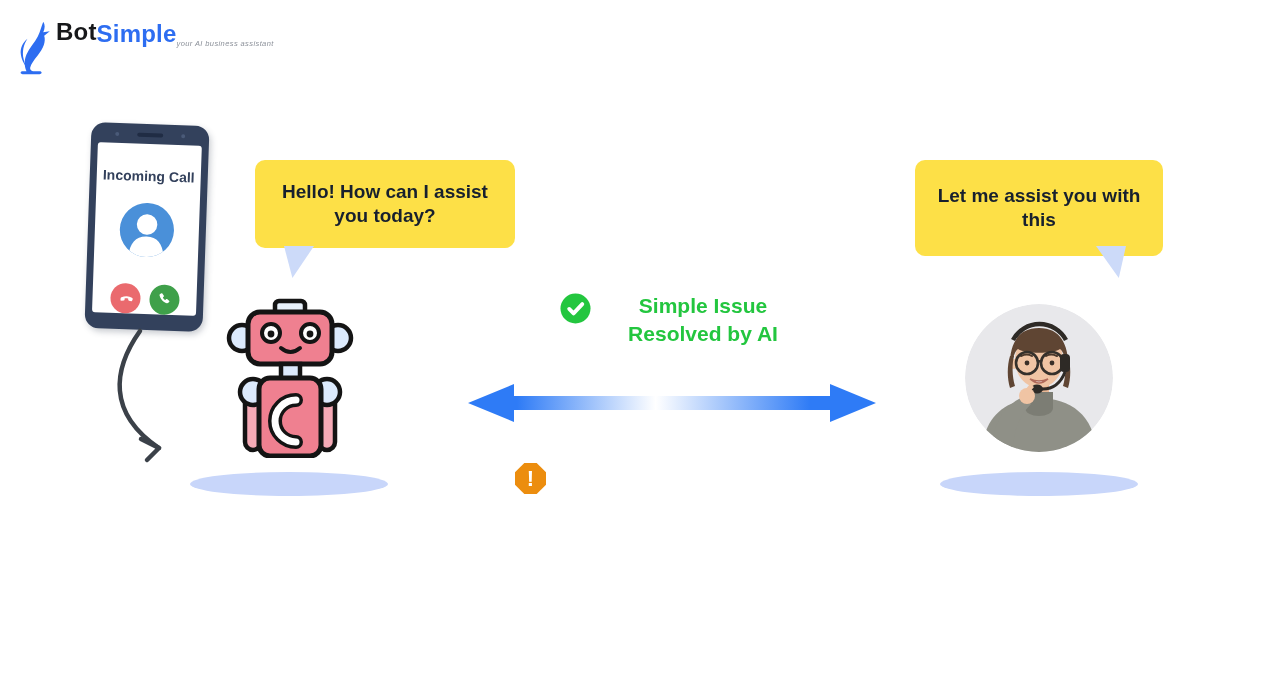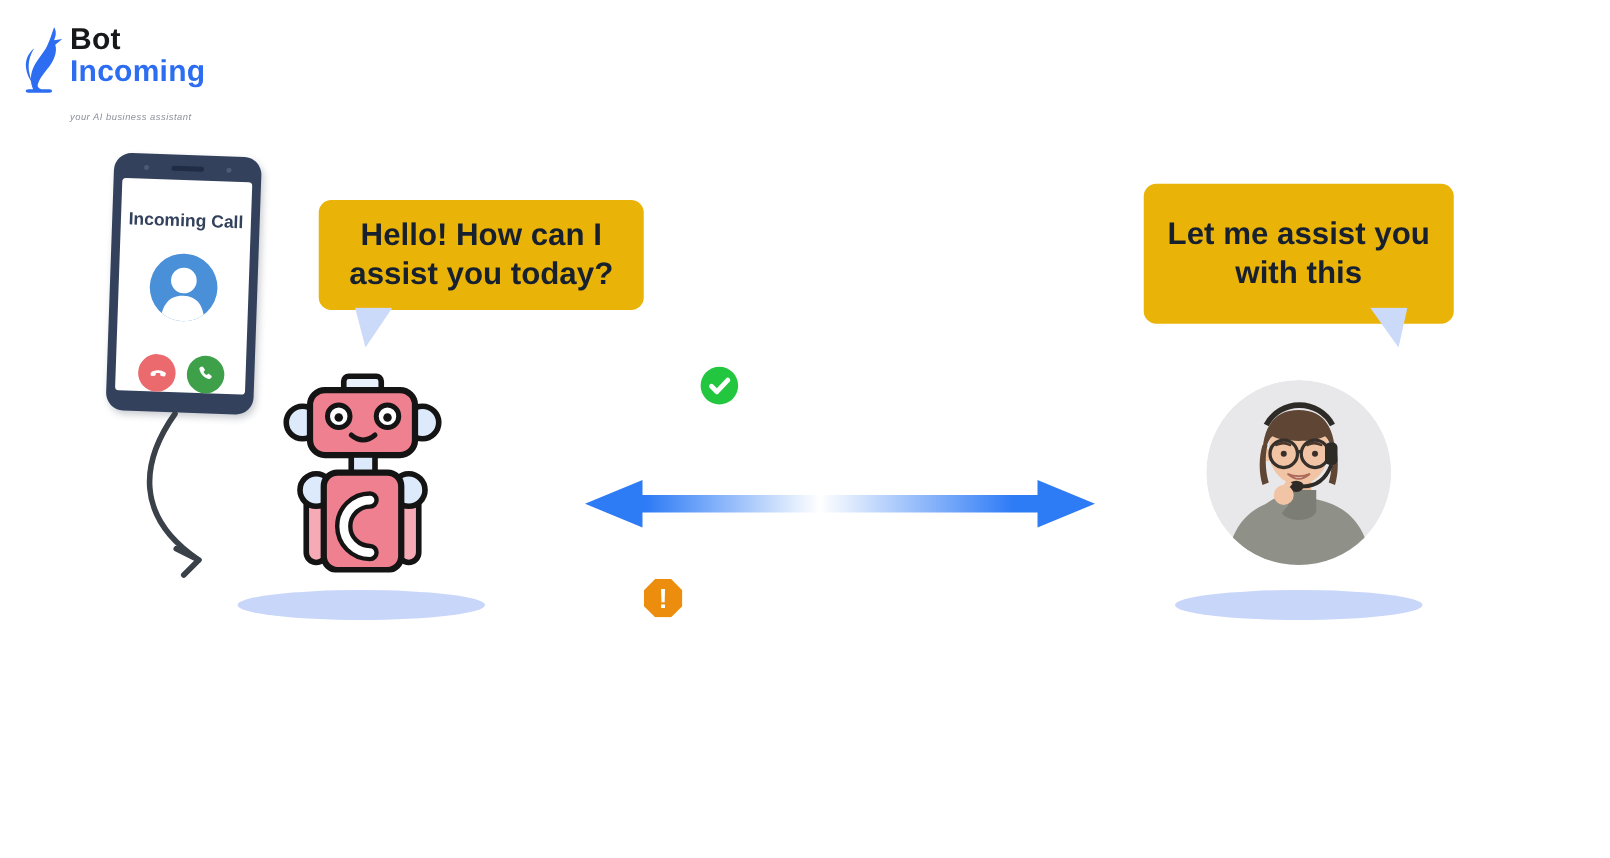--- a/index.html
+++ b/index.html
@@ -2,21 +2,21 @@
 <html><head>
 <meta charset="utf-8">
 <style>
   * { margin:0; padding:0; box-sizing:border-box; }
   html,body { background:#ffffff; font-family:"Liberation Sans", sans-serif; }
   #canvas { position:relative; width:1288px; height:686px; background:#ffffff; overflow:hidden; }
 
   
   .logo { position:absolute; left:14px; top:20px; display:flex; align-items:flex-start; }
   .logo-mark { width:38px; height:56px; margin-right:4px; }
-  .logo-text { display:flex; flex-direction:column; line-height:1; }
+  .logo-text { display:flex; line-height:1; }
   .logo-bot { font-size:24px; font-weight:800; color:#17181a; letter-spacing:0.2px; }
   .logo-penguin { font-size:24px; font-weight:800; color:#2d6df1; margin-top:2px; letter-spacing:0.2px; }
   .logo-tagline { font-size:7.5px; font-style:italic; color:#8b9099; margin-top:20px; letter-spacing:0.4px; }
 
   
   .phone { position:absolute; left:88px; top:124px; width:118px; height:206px;
            background:#33415c; border-radius:14px; padding:20px 7px 16px;
            transform:rotate(2deg); box-shadow:2px 3px 6px rgba(40,50,70,.25); }
   .phone-speaker { position:absolute; top:9px; left:50%; transform:translateX(-50%);
                    width:26px; height:4px; background:#202c44; border-radius:2px; }
@@ -28,25 +28,25 @@
   .call-avatar { margin-top:18px; width:58px; height:58px; }
   .call-buttons { display:flex; gap:9px; margin-top:26px; }
   .call-btn { width:30px; height:30px; border-radius:50%; display:flex; align-items:center; justify-content:center; }
   .call-btn.decline { background:#ea6a6e; }
   .call-btn.accept  { background:#3fa04a; }
 
   
   .curve-arrow { position:absolute; left:103px; top:327px; width:82px; height:138px; }
 
   
-  .bubble { position:absolute; background:#eab308; border-radius:10px;
+  .bubble { position:absolute; background:#fde047; border-radius:10px;
             display:flex; align-items:center; justify-content:center;
-            font-size:25px; font-weight:700; color:#17202e; text-align:center; line-height:1.25; }
+            font-size:19px; font-weight:700; color:#17202e; text-align:center; line-height:1.25; }
   .bubble-bot   { left:255px; top:160px; width:260px; height:88px; padding:0 14px; }
-  .bubble-agent { left:915px; top:147px; width:248px; height:112px; padding:0 14px; }
+  .bubble-agent { left:915px; top:160px; width:248px; height:96px; padding:0 14px; }
   .tail { position:absolute; width:30px; height:32px; background:#ccdaf9; }
   .tail-bot   { left:284px; top:246px; clip-path:polygon(0 0, 100% 0, 28% 100%); }
   .tail-agent { left:1096px; top:246px; clip-path:polygon(0 0, 100% 0, 76% 100%); }
 
   
   .robot { position:absolute; left:222px; top:298px; width:136px; height:160px; }
   .agent-photo { position:absolute; left:965px; top:304px; width:148px; height:148px;
                  border-radius:50%; overflow:hidden; }
   .shadow { position:absolute; height:24px; background:#c8d6fa; border-radius:50%; }
   .shadow-left  { left:190px; top:472px; width:198px; }
@@ -71,21 +71,21 @@
 
 <div id="canvas">
 
   <div class="logo">
     <svg class="logo-mark" viewBox="0 0 40 60">
       <path fill="#2d6df1" d="M31 2 C33 5 33 9 31 13 L38 12 L32 17 C34 23 31 31 25 38 C21 43 18 47 17 51 C16.5 53 18 54.5 20 55 L27 55 C30 55 30 58 27 58 L9 58 C6 58 6 55 9 55 L13 55 C11 50 10 44 13 37 C16 30 22 24 25 18 C28 12 29 7 31 2 Z"></path>
       <path fill="#2d6df1" d="M14 20 C10 26 8 34 10 42 C11 47 13 51 16 54 C12 50 8 44 7 37 C6 30 9 24 14 20 Z"></path>
     </svg>
     <div class="logo-text">
       <span class="logo-bot">Bot</span>
-      <span class="logo-penguin">Incoming</span>
+      <span class="logo-penguin">Simple</span>
       <span class="logo-tagline">your AI business assistant</span>
     </div>
   </div>
 
   <div class="phone">
     <div class="phone-speaker"></div>
     <div class="phone-dot l"></div>
     <div class="phone-dot r"></div>
     <div class="phone-screen">
       <div class="incoming-label">Incoming Call</div>
@@ -153,20 +153,21 @@
     <path d="M74 102 a 21 21 0 0 0 0 42" fill="none" stroke="#141414" stroke-width="14" stroke-linecap="round"></path>
     <path d="M74 102 a 21 21 0 0 0 0 42" fill="none" stroke="#ffffff" stroke-width="7" stroke-linecap="round"></path>
   </svg>
   <div class="shadow shadow-left"></div>
 
   <div class="outcome outcome-resolved">
     <svg class="check-badge" viewBox="0 0 32 32">
       <circle cx="16" cy="16" r="15.5" fill="#23c63f"></circle>
       <path d="M9.5 16.5 L14 21 L23 11.5" fill="none" stroke="#ffffff" stroke-width="4" stroke-linecap="round" stroke-linejoin="round"></path>
     </svg>
+    <div class="outcome-text">Simple Issue Resolved by AI</div>
   </div>
 
   <svg class="dual-arrow" viewBox="0 0 408 40">
     <defs>
       <linearGradient id="fade" x1="0" y1="0" x2="1" y2="0">
         <stop offset="0" stop-color="#2e7bf6"></stop>
         <stop offset="0.12" stop-color="#2e7bf6"></stop>
         <stop offset="0.46" stop-color="#ffffff"></stop>
         <stop offset="0.84" stop-color="#2e7bf6"></stop>
         <stop offset="1" stop-color="#2e7bf6"></stop>

